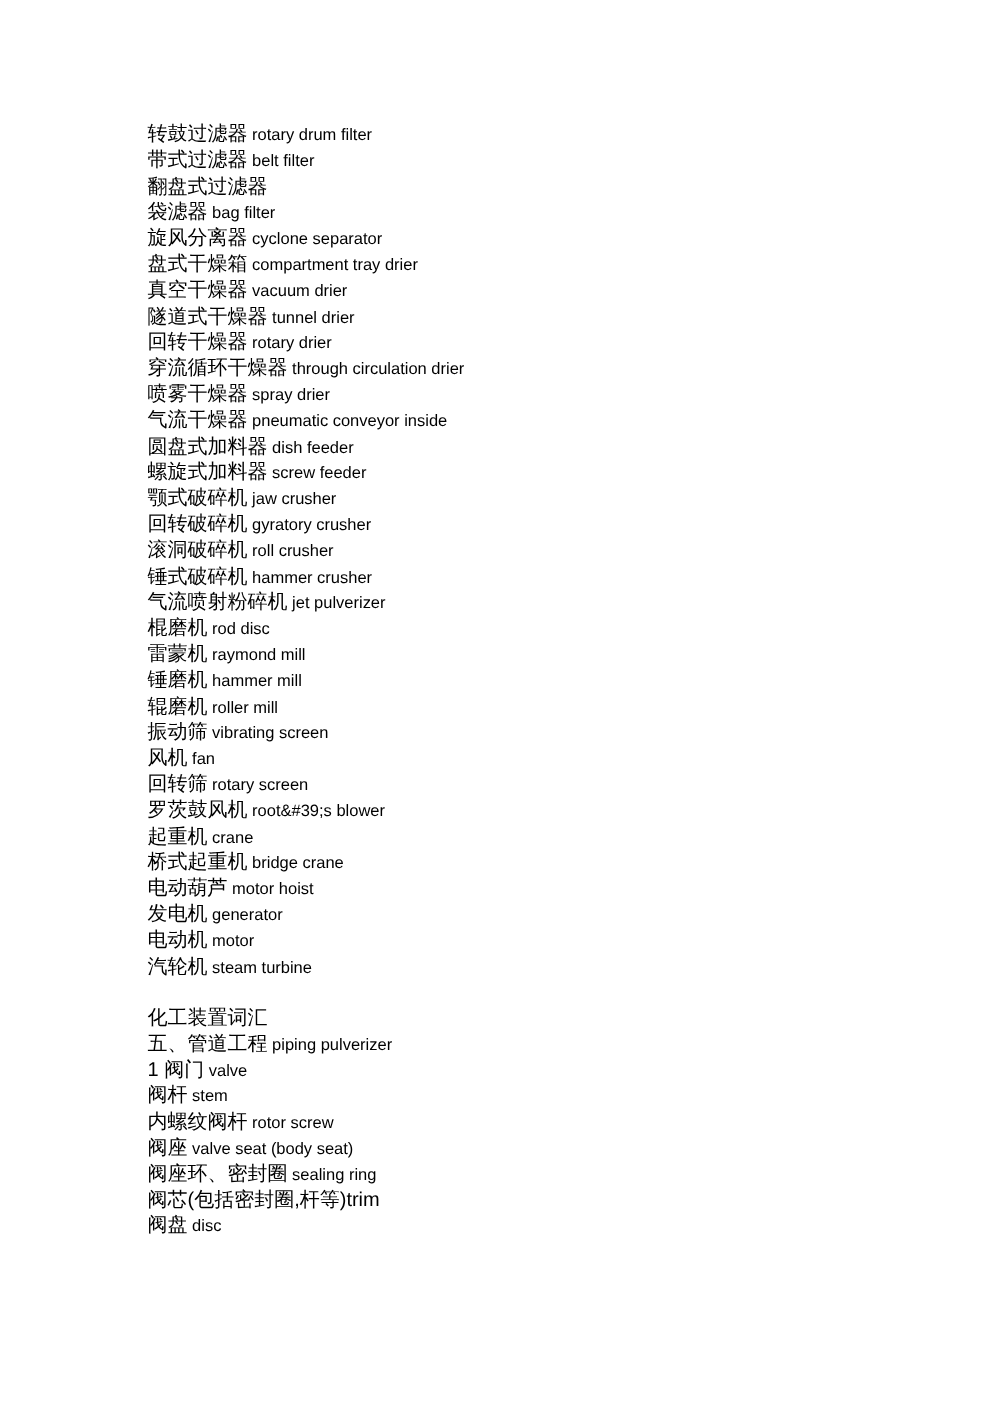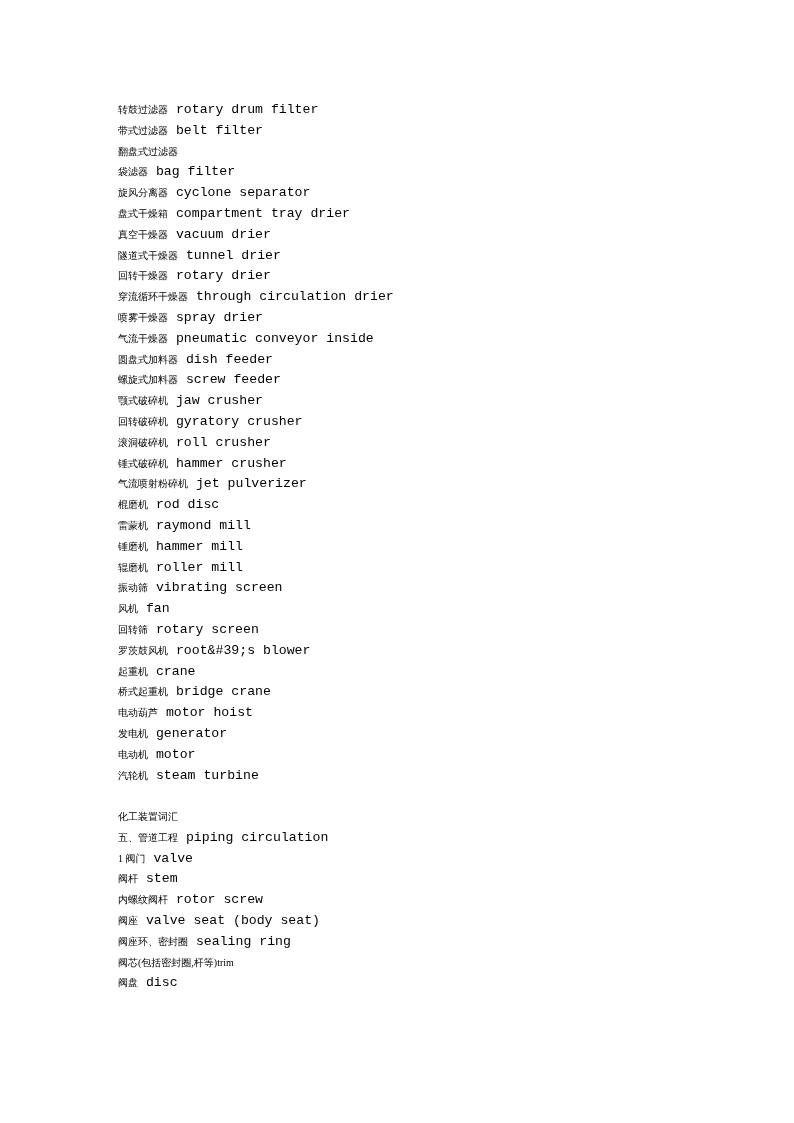--- a/index.html
+++ b/index.html
@@ -35,25 +35,25 @@
     height: 20.8px;
     line-height: 20.8px;
     font-size: 13.5px;
     white-space: pre;
     letter-spacing: 0;
   }
   .line.blank {
     height: 20.8px;
   }
   .cn {
-    font-family: Liberation Serif, serif;
-    font-size: 10px;
+    font-family: Liberation Sans, sans-serif;
+    font-size: 16px;
   }
   .en {
-    font-family: Liberation Mono, monospace;
+    font-family: Liberation Sans, sans-serif;
     font-size: 13.2px;
   }
 </style>
 </head>
 <body>
 
 <div class="page">
   <div class="doc-body" id="doc-body">
       <div class="line"><span class="cn">转鼓过滤器</span><span class="en"> rotary drum filter</span></div>
       <div class="line"><span class="cn">带式过滤器</span><span class="en"> belt filter</span></div>
@@ -83,21 +83,21 @@
       <div class="line"><span class="cn">回转筛</span><span class="en"> rotary screen</span></div>
       <div class="line"><span class="cn">罗茨鼓风机</span><span class="en"> root&amp;#39;s blower</span></div>
       <div class="line"><span class="cn">起重机</span><span class="en"> crane</span></div>
       <div class="line"><span class="cn">桥式起重机</span><span class="en"> bridge crane</span></div>
       <div class="line"><span class="cn">电动葫芦</span><span class="en"> motor hoist</span></div>
       <div class="line"><span class="cn">发电机</span><span class="en"> generator</span></div>
       <div class="line"><span class="cn">电动机</span><span class="en"> motor</span></div>
       <div class="line"><span class="cn">汽轮机</span><span class="en"> steam turbine</span></div>
       <div class="line blank"></div>
       <div class="line"><span class="cn">化工装置词汇</span></div>
-      <div class="line"><span class="cn">五、管道工程</span><span class="en"> piping circulation</span></div>
+      <div class="line"><span class="cn">五、管道工程</span><span class="en"> piping pulverizer</span></div>
       <div class="line"><span class="cn">1 阀门</span><span class="en"> valve</span></div>
       <div class="line"><span class="cn">阀杆</span><span class="en"> stem</span></div>
       <div class="line"><span class="cn">内螺纹阀杆</span><span class="en"> rotor screw</span></div>
       <div class="line"><span class="cn">阀座</span><span class="en"> valve seat (body seat)</span></div>
       <div class="line"><span class="cn">阀座环、密封圈</span><span class="en"> sealing ring</span></div>
       <div class="line"><span class="cn">阀芯(包括密封圈,杆等)trim</span></div>
       <div class="line"><span class="cn">阀盘</span><span class="en"> disc</span></div>
     </div>
 </div>
 

